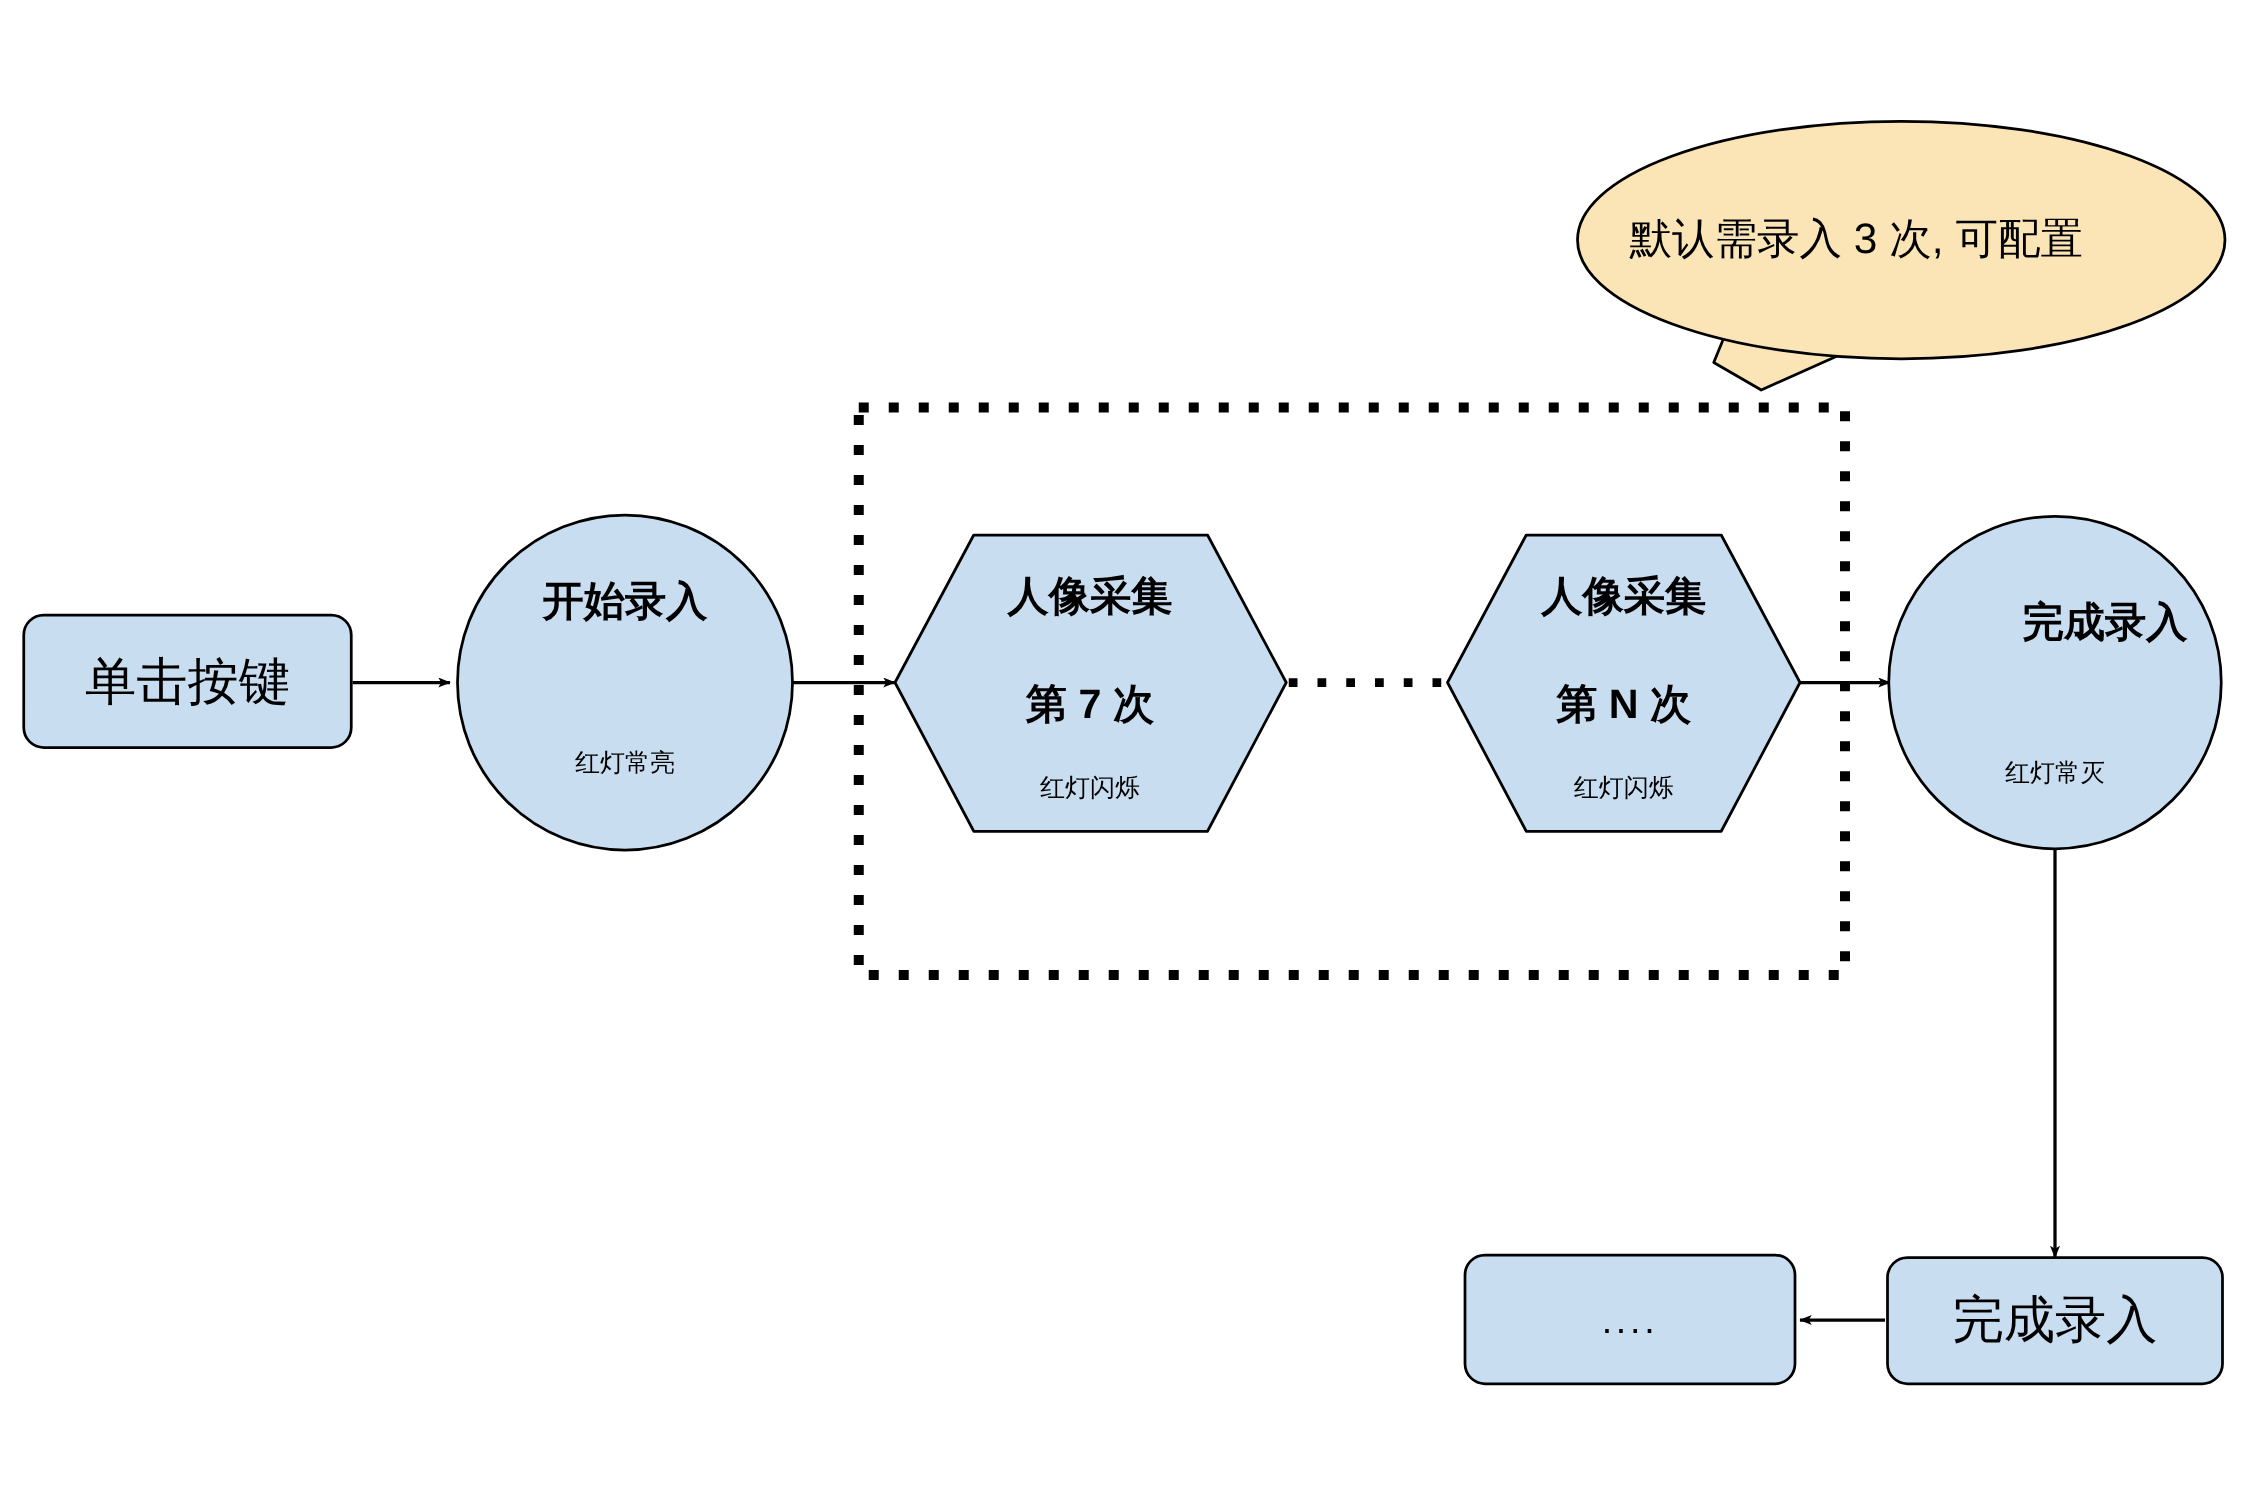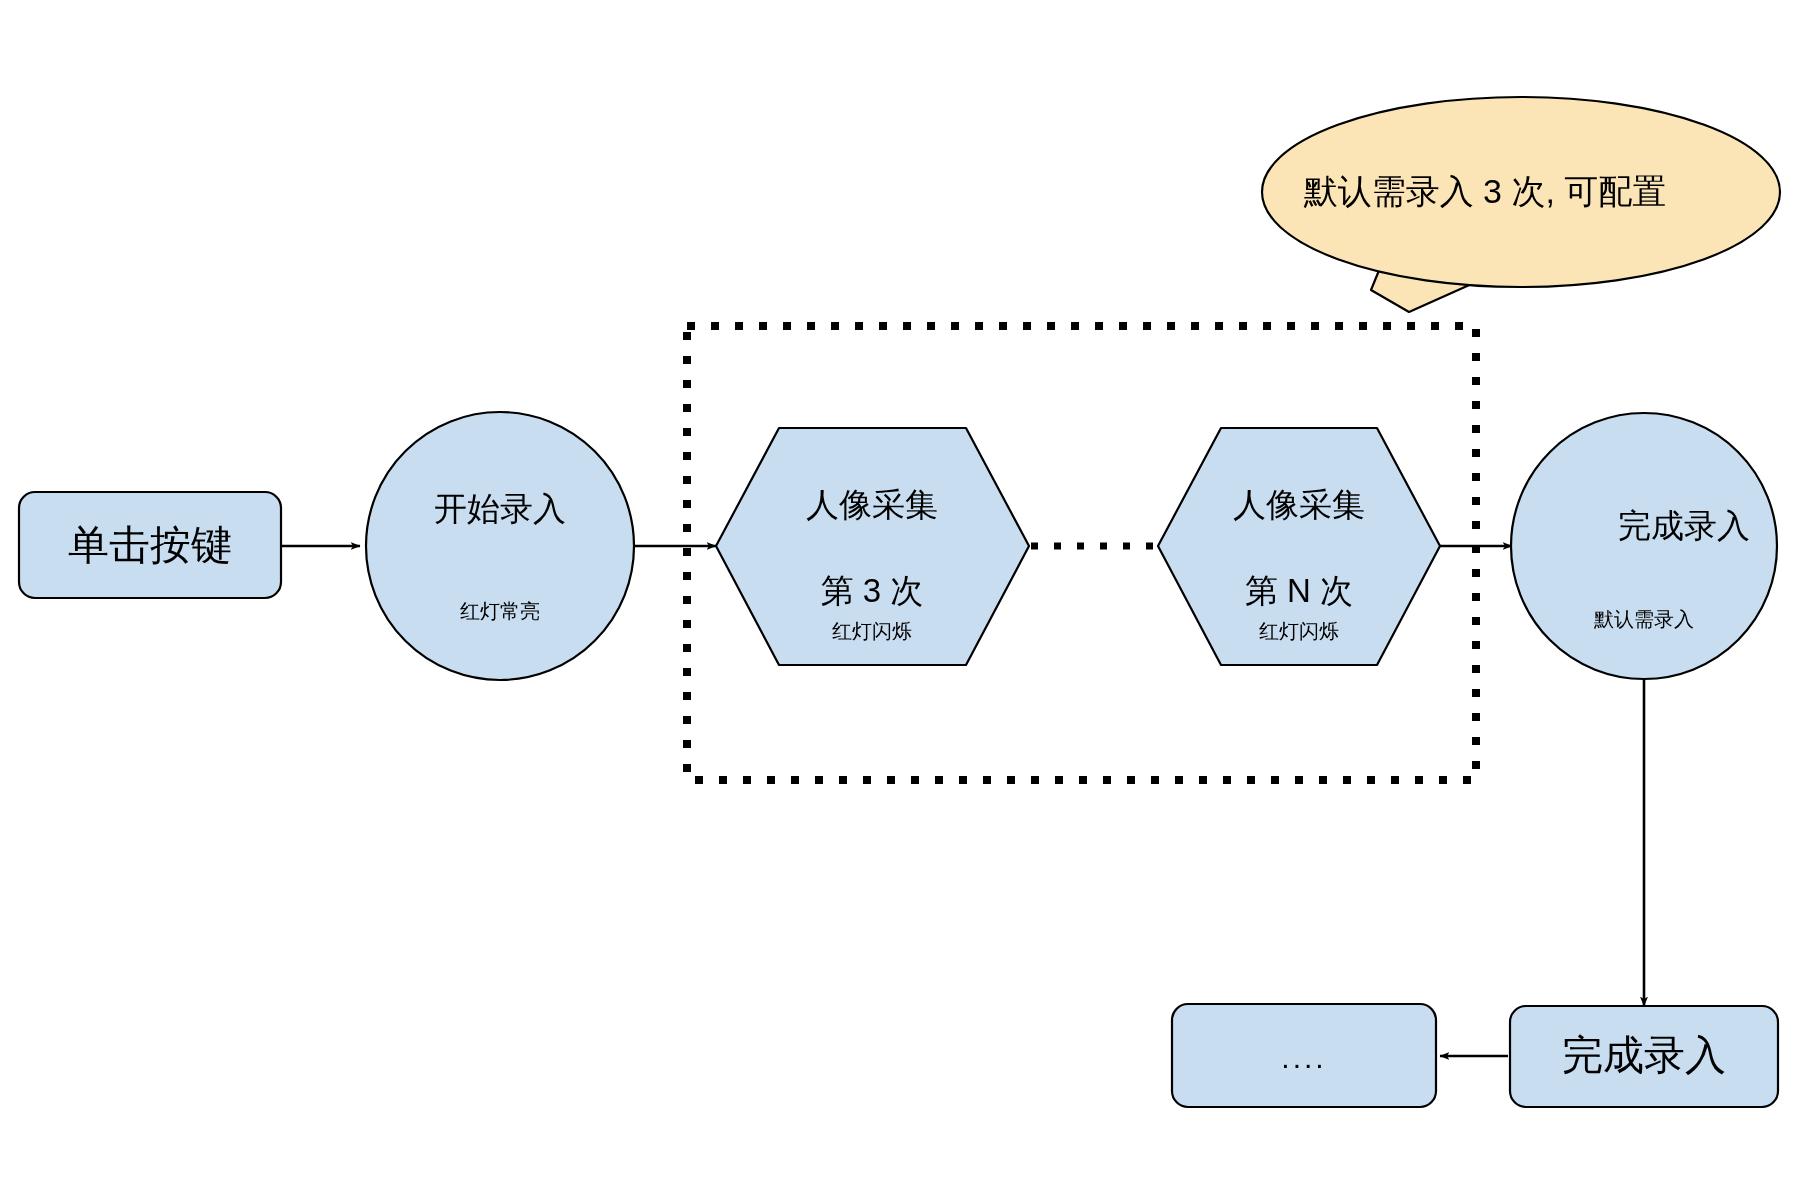--- a/index.html
+++ b/index.html
@@ -62,22 +62,21 @@
     position: absolute;
     color: #000000;
     text-align: center;
     white-space: nowrap;
     transform: translate(-50%, -50%);
     line-height: 1.15;
     pointer-events: none;
   }
   .title-lg {
     font-size: 33px;
-    font-weight: 400;
-    margin-top: 28px;
+    font-weight: 700;
   }
   .title-md {
     font-size: 41px;
     font-weight: 400;
   }
   .subtitle-sm {
     font-size: 20px;
     font-weight: 400;
   }
   .bubble-text {
@@ -133,29 +132,29 @@
     <path class="bubble-fill" d="M 1380 268 L 1371 290 L 1409 312 L 1485 278 Z"></path>
     <ellipse class="bubble-fill" cx="1521" cy="192" rx="259" ry="95"></ellipse>
   </svg>
 
   <div class="label title-md" style="left:150px; top:546px;">单击按键</div>
 
   <div class="label title-lg" style="left:500px; top:481px;">开始录入</div>
   <div class="label subtitle-sm" style="left:500px; top:611px;">红灯常亮</div>
 
   <div class="label title-lg" style="left:872px; top:477px;">人像采集</div>
-  <div class="label title-lg" style="left:872px; top:563px;">第 3 次</div>
+  <div class="label title-lg" style="left:872px; top:563px;">第 7 次</div>
   <div class="label subtitle-sm" style="left:872px; top:631px;">红灯闪烁</div>
 
   <div class="label title-lg" style="left:1299px; top:477px;">人像采集</div>
   <div class="label title-lg" style="left:1299px; top:563px;text-align:center;">第 N 次</div>
   <div class="label subtitle-sm" style="left:1299px; top:631px;">红灯闪烁</div>
 
   <div class="label title-lg" style="left:1684px; top:498px;">完成录入</div>
-  <div class="label subtitle-sm" style="left:1644px; top:619px;">默认需录入</div>
+  <div class="label subtitle-sm" style="left:1644px; top:619px;">红灯常灭</div>
 
   <div class="label title-md" style="left:1644px; top:1056px;">完成录入</div>
 
   <div class="label dots-text" style="left:1304px; top:1058px;">....</div>
 
   <div class="label bubble-text" style="left:1485px; top:192px;">默认需录入 3 次, 可配置</div>
 
 </div>
 
 </body></html>

